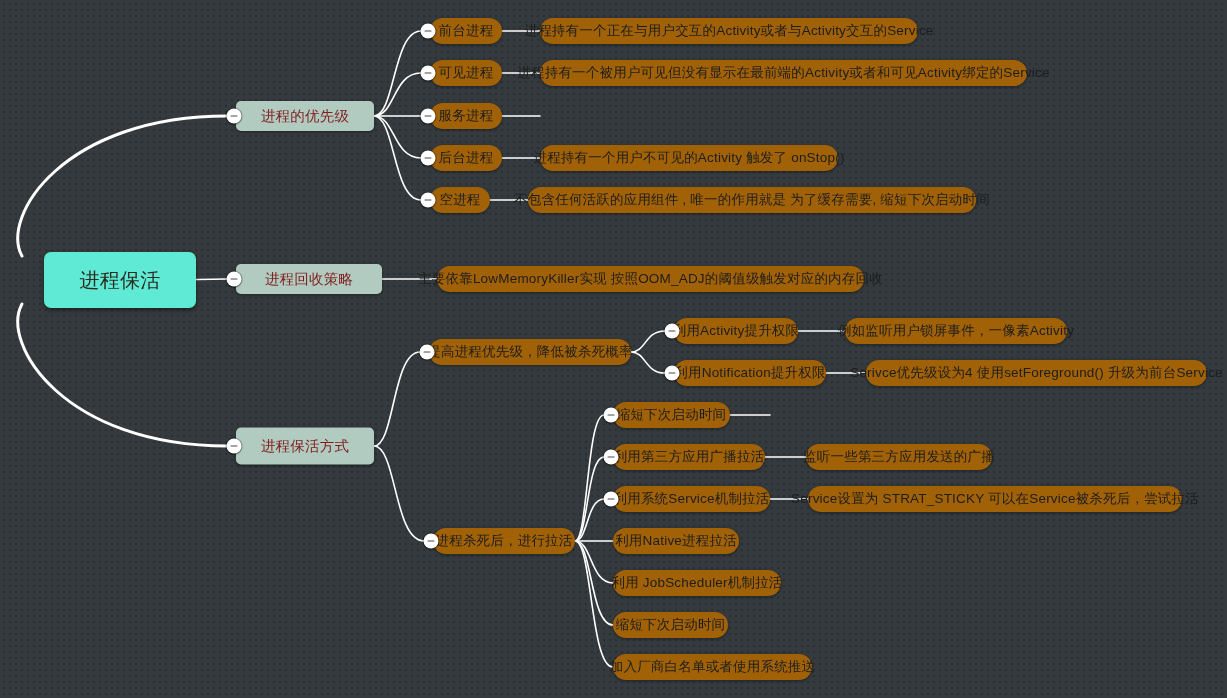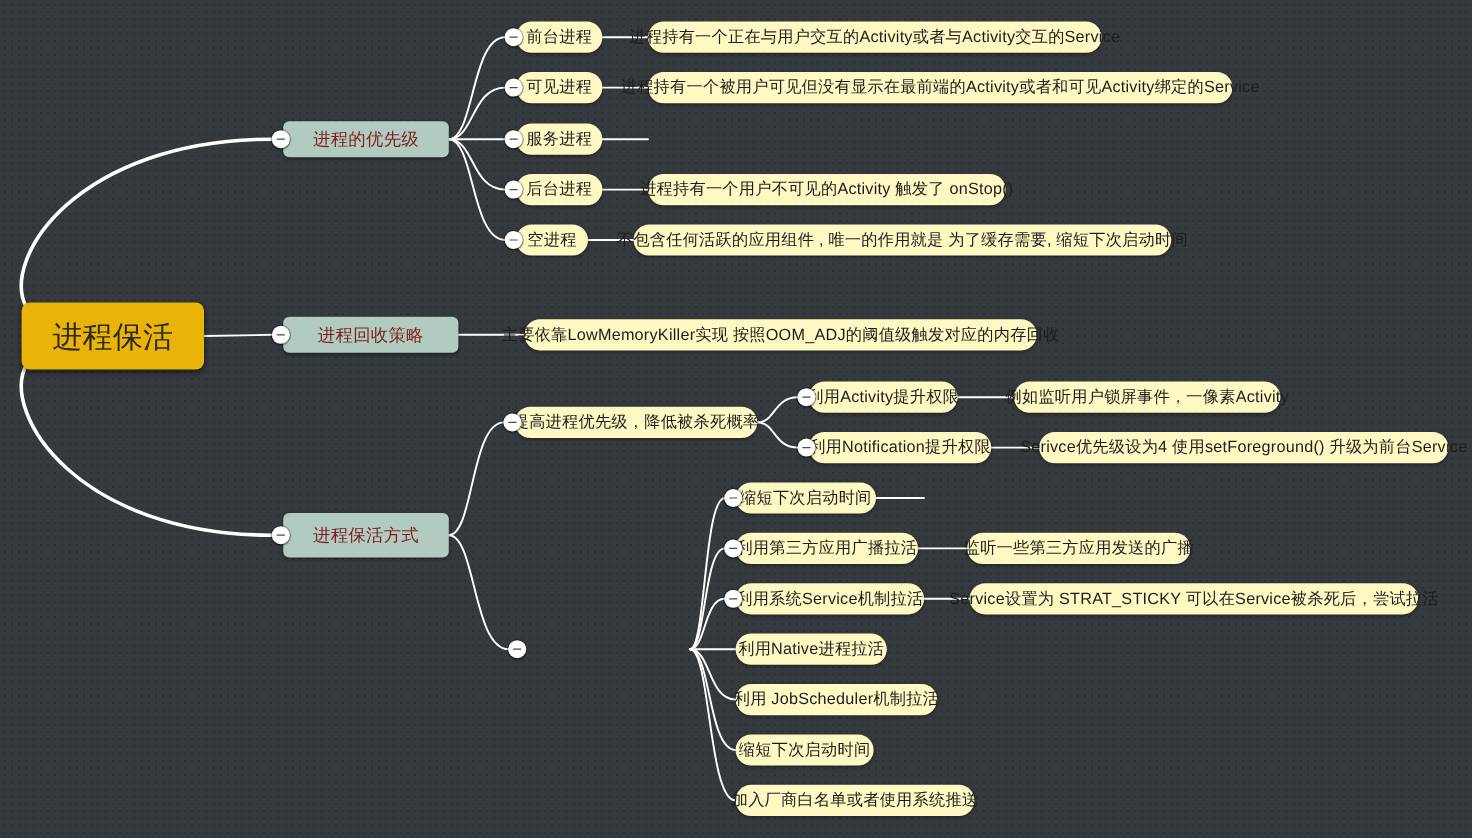--- a/index.html
+++ b/index.html
@@ -36,41 +36,42 @@
     box-sizing: border-box;
     display: flex;
     align-items: center;
     justify-content: center;
     white-space: nowrap;
     transform: translateY(-50%);
     letter-spacing: 0.2px;
   }
   
   .node.root {
-    background: #eab308;
+    background: #5eead4;
     color: #2b2b20;
-    font-size: 25px;
+    font-size: 20px;
     border-radius: 7px;
     padding: 0 17px;
     height: 56px;
     box-shadow: 0 2px 4px rgba(0,0,0,0.45);
+    margin-left: 26px;
   }
   
   .node.branch {
     background: #b2cbc1;
     color: #7f1d1d;
     font-size: 14.5px;
     border-radius: 5px;
     padding: 0 13px;
     height: 30px;
     box-shadow: 0 1px 3px rgba(0,0,0,0.4);
   }
   
   .node.leaf {
-    background: #fef9c3;
+    background: #a16207;
     color: #1d1d1d;
     font-size: 13.5px;
     border-radius: 13px;
     padding: 0 12px;
     height: 26px;
     box-shadow: 0 1px 3px rgba(0,0,0,0.4);
   }
   
   .toggle {
     position: absolute;
@@ -154,20 +155,21 @@
     <div class="node branch" style="left: 236px; top: 446px; width: 138px; height: 37px;">进程保活方式</div>
     <div class="toggle" style="left: 234px; top: 446px;"></div>
     <div class="node leaf" style="left: 429px; top: 352px; width: 202px; height: 26px;">提高进程优先级，降低被杀死概率</div>
     <div class="toggle" style="left: 427px; top: 352px;"></div>
     <div class="node leaf" style="left: 674px; top: 331px; width: 124px; height: 26px;">利用Activity提升权限</div>
     <div class="toggle" style="left: 672px; top: 331px;"></div>
     <div class="node leaf" style="left: 845px; top: 331px; width: 222px; height: 26px;">例如监听用户锁屏事件，一像素Activity</div>
     <div class="node leaf" style="left: 674px; top: 373px; width: 152px; height: 26px;">利用Notification提升权限</div>
     <div class="toggle" style="left: 672px; top: 373px;"></div>
     <div class="node leaf" style="left: 866px; top: 373px; width: 341px; height: 26px;">Serivce优先级设为4 使用setForeground() 升级为前台Service</div>
+    <div class="node leaf" style="left: 433px; top: 541px; width: 142px; height: 26px;">进程杀死后，进行拉活</div>
     <div class="toggle" style="left: 431px; top: 541px;"></div>
     <div class="node leaf" style="left: 613px; top: 415px; width: 117px; height: 26px;">缩短下次启动时间</div>
     <div class="toggle" style="left: 611px; top: 415px;"></div>
     <div class="node leaf" style="left: 613px; top: 457px; width: 152px; height: 26px;">利用第三方应用广播拉活</div>
     <div class="toggle" style="left: 611px; top: 457px;"></div>
     <div class="node leaf" style="left: 806px; top: 457px; width: 186px; height: 26px;">监听一些第三方应用发送的广播</div>
     <div class="node leaf" style="left: 613px; top: 499px; width: 157px; height: 26px;">利用系统Service机制拉活</div>
     <div class="toggle" style="left: 611px; top: 499px;"></div>
     <div class="node leaf" style="left: 808px; top: 499px; width: 374px; height: 26px;">Service设置为 STRAT_STICKY 可以在Service被杀死后，尝试拉活</div>
     <div class="node leaf" style="left: 613px; top: 541px; width: 126px; height: 26px;">利用Native进程拉活</div>

